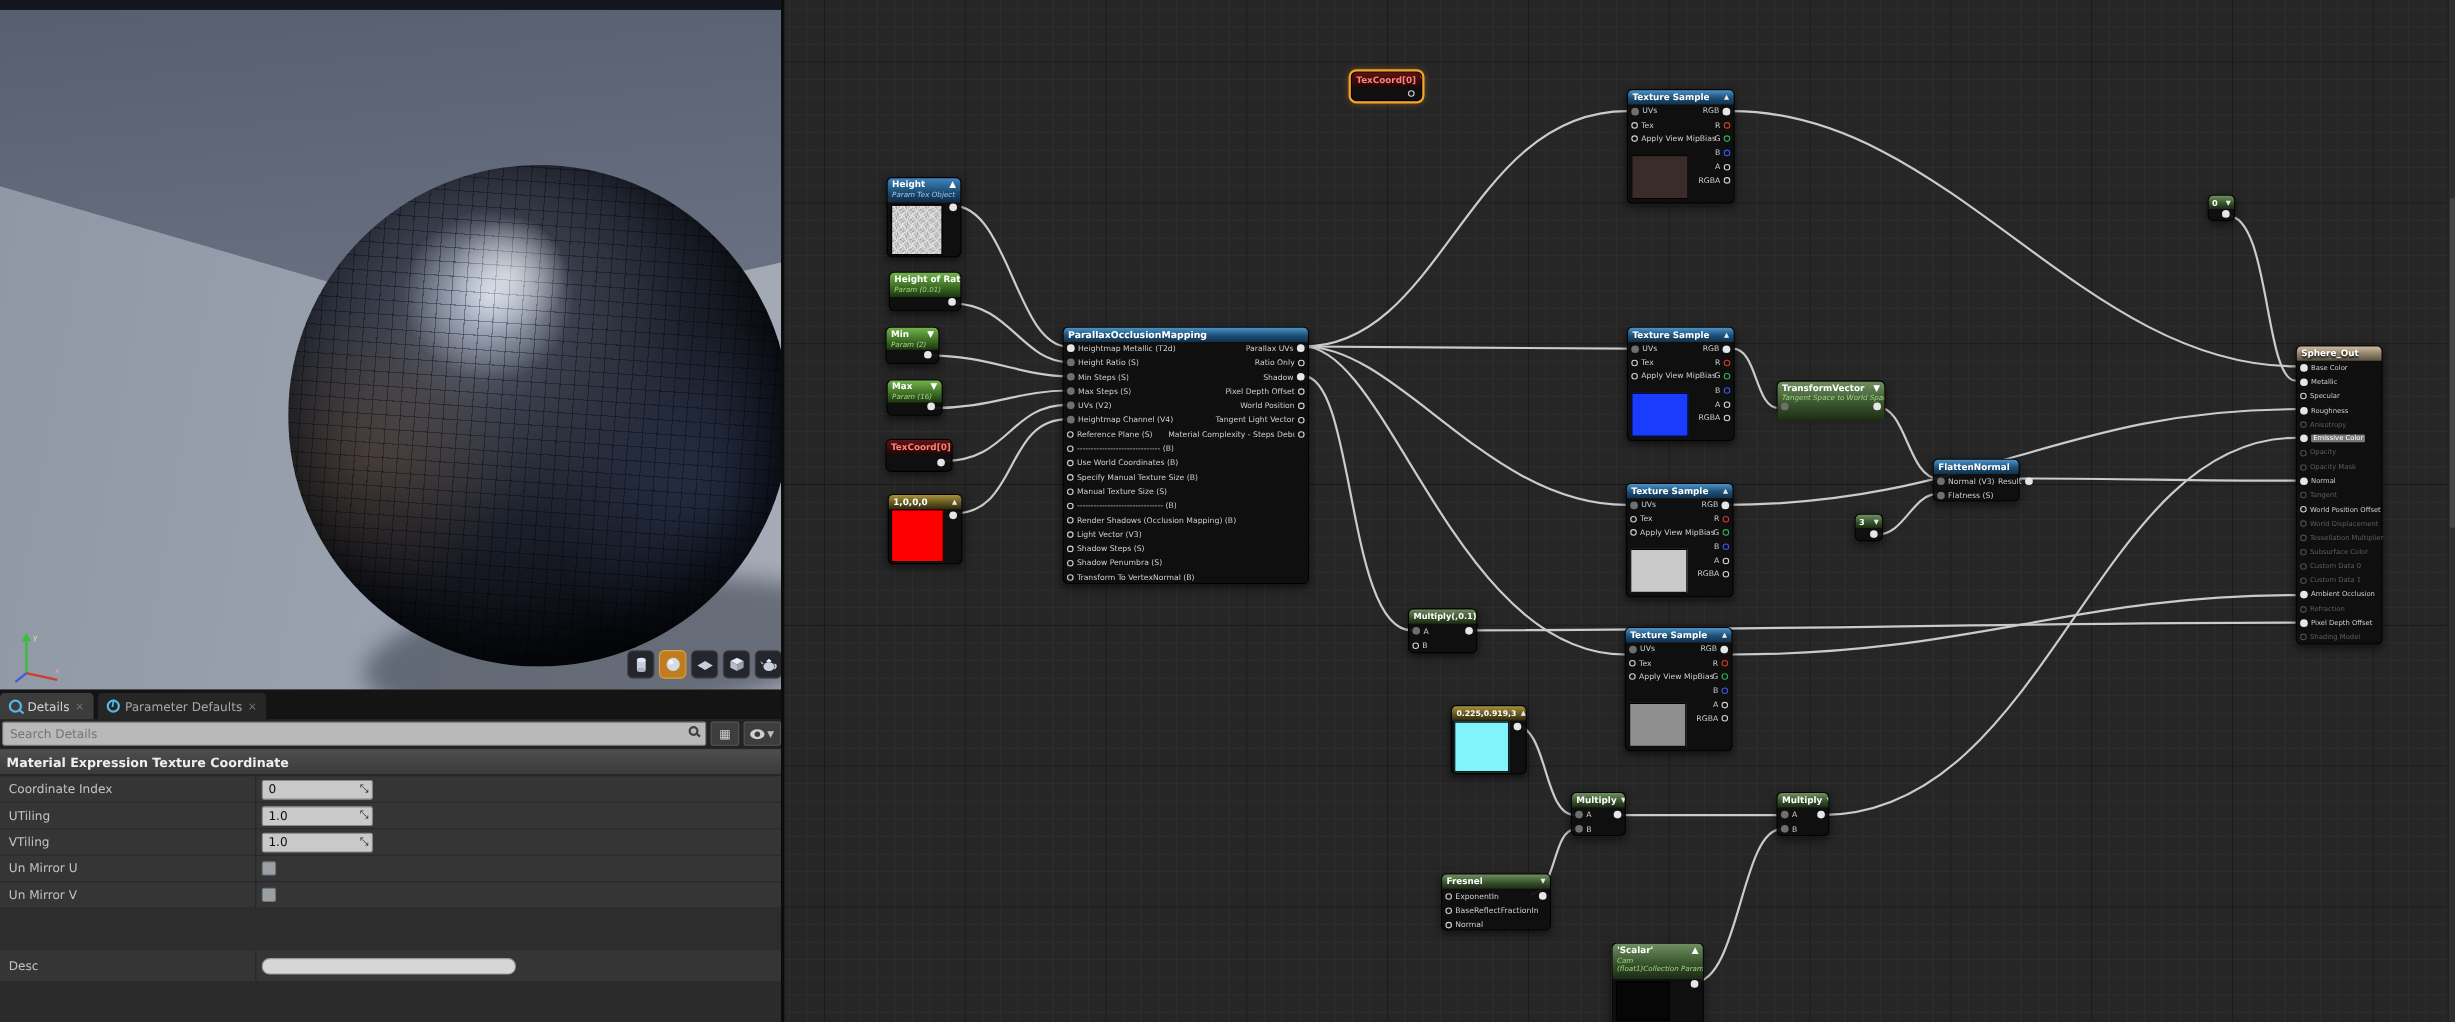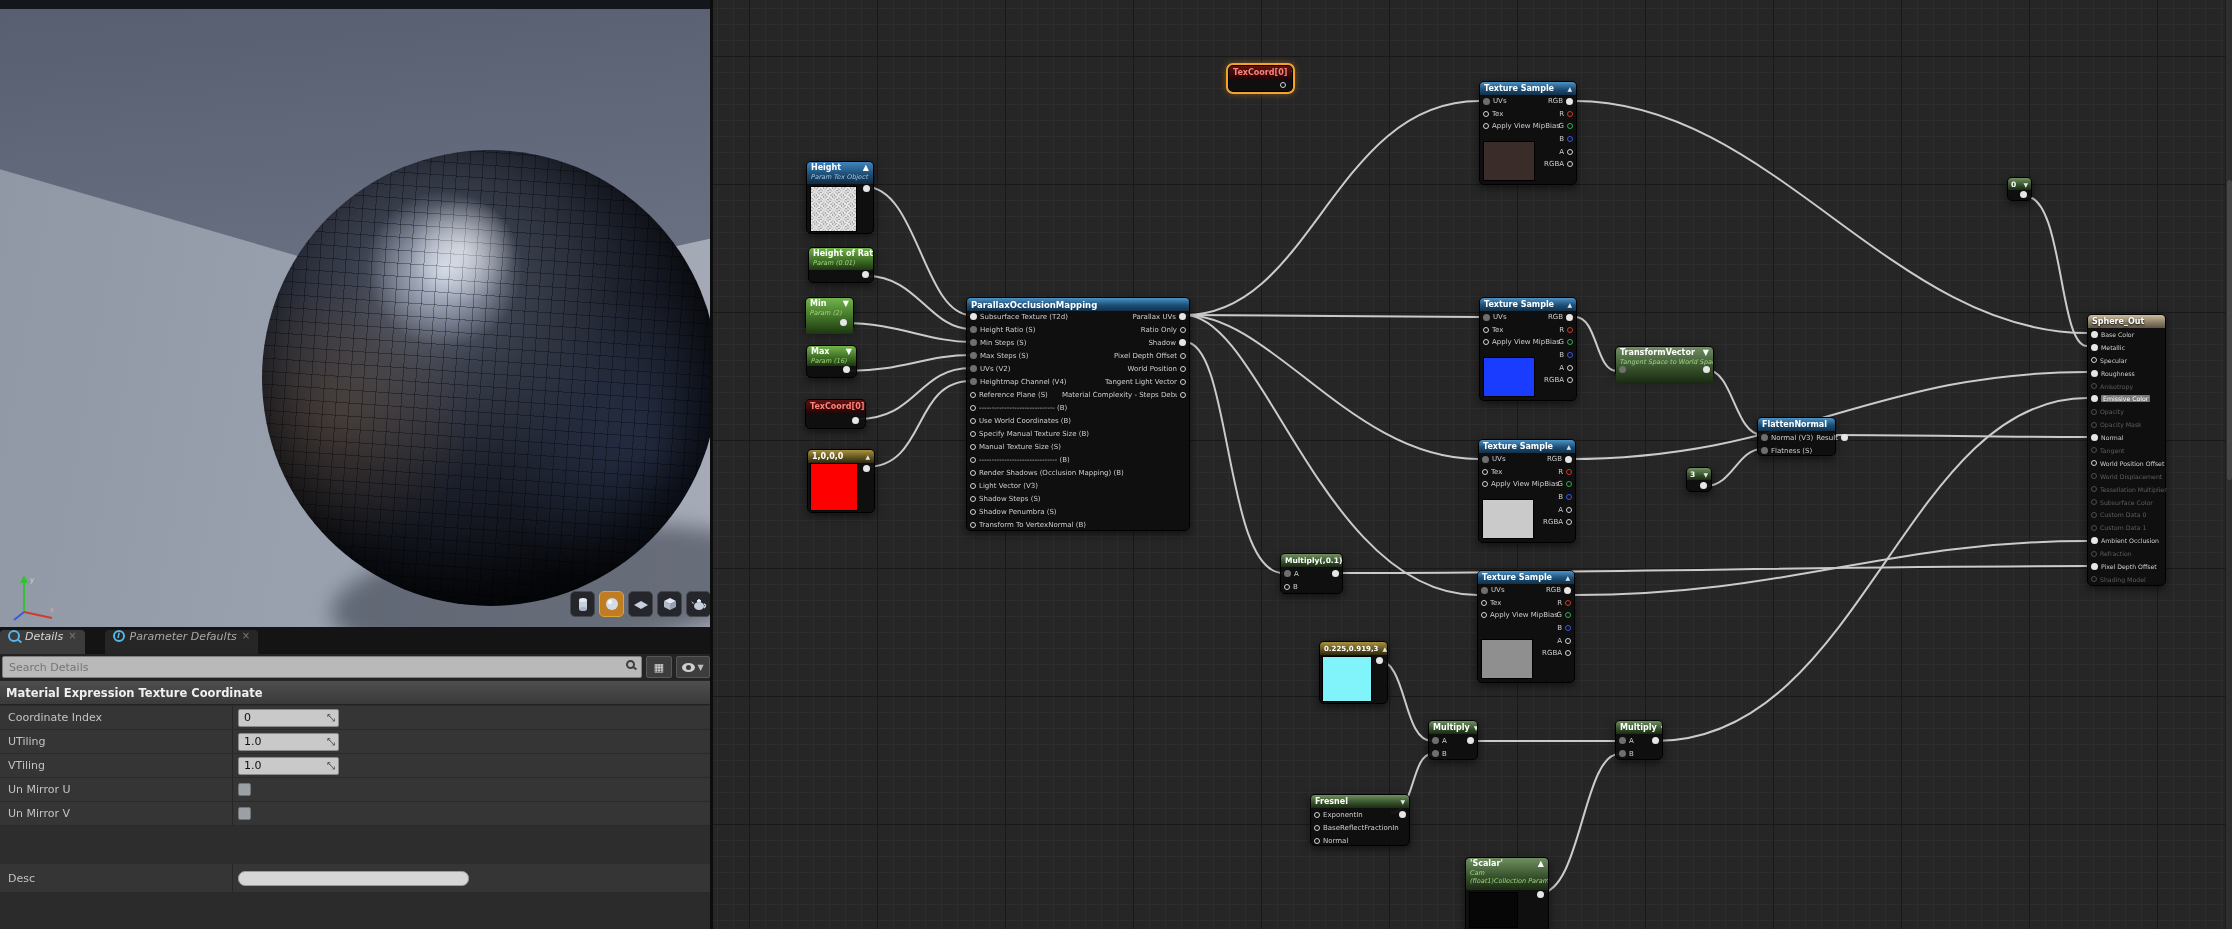--- a/index.html
+++ b/index.html
@@ -37,22 +37,22 @@
   .axis-gizmo { position:absolute; left:10px; top:572px; z-index:6; }
 
   .vp-toolbar { position:absolute; left:570px; top:591px; display:flex; gap:4px; z-index:6; }
   .vp-btn { width:25px; height:26px; border-radius:5px; background:#24262c; border:1px solid #45484f;
             display:flex; align-items:center; justify-content:center; }
   .vp-btn.active { background:#c07c20; border-color:#e0a23a; }
 
   
   .details { position:absolute; left:0; top:627px; width:712px; height:302px; background:#2d2d2d; }
   .tabbar { position:absolute; left:0; top:0; width:712px; height:27px; background:#141414; display:flex; align-items:flex-end; }
-  .tab { height:24px; display:flex; align-items:flex-start; gap:5px; padding:0 8px; border-radius:4px 4px 0 0;
-         font-size:11px; color:#d6d6d6; margin-right:20px;font-style:italic; }
+  .tab { height:24px; display:flex; align-items:center; gap:5px; padding:0 8px; border-radius:4px 4px 0 0;
+         font-size:11px; color:#d6d6d6; margin-right:4px; }
   .tab.active { background:#3c3c3c; }
   .tab.inactive { background:#262626; color:#a8a8a8; }
   .tab .tclose { color:#7a7a7a; font-size:10px; }
   .tab-ico { width:12px; height:12px; border-radius:50%; border:2px solid #57b6e8; position:relative; flex:none;}
   .tab-ico.mag::after { content:""; position:absolute; width:5px; height:2px; background:#57b6e8;
         right:-4px; bottom:-2px; transform:rotate(40deg); }
   .tab-ico.info::after { content:"i"; position:absolute; left:2.5px; top:-2px; color:#57b6e8;
         font-size:9px; font-weight:bold; font-style:italic;}
 
   .searchrow { position:absolute; left:0; top:27px; width:712px; height:26px; background:#232323; display:flex; align-items:center; }
@@ -338,21 +338,21 @@
       <div class="nhead2 hd-greenp">
         <div class="t">
             <span>Height of Ratio</span>
           </div>
         <div class="s">Param (0.01)</div>
       </div>
       <span class="pin" style="position:absolute;right:4px;bottom:4px;"></span>
     </div>
 
     <div class="node" style="left:93px;top:297px;width:49px;height:34px;">
-      <div class="nhead2 hd-greenp" style="height:36px;">
+      <div class="nhead2 hd-greenp" style="height:20px;">
         <div class="t">
             <span>Min</span>
           <span class="car">▼</span>
           </div>
         <div class="s">Param (2)</div>
       </div>
       <span class="pin" style="position:absolute;right:6px;bottom:4px;"></span>
     </div>
 
     <div class="node" style="left:94px;top:345px;width:51px;height:33px;">
@@ -383,21 +383,21 @@
       <span class="pin" style="position:absolute;right:4px;top:15px;"></span>
     </div>
 
     <div class="node" style="left:254px;top:297px;width:224px;height:234px;">
       <div class="nhead hd-blue" style="font-size:8.5px;">
         <span>ParallaxOcclusionMapping</span>
       </div>
       <div style="position:absolute;left:0;top:12px;">
         <div class="prow">
             <span class="pin"></span>
-            <span class="plabel">Subsurface Texture (T2d)</span>
+            <span class="plabel">Heightmap Metallic (T2d)</span>
           </div>
         <div class="prow">
             <span class="pin dim"></span>
             <span class="plabel">Height Ratio (S)</span>
           </div>
         <div class="prow">
             <span class="pin dim"></span>
             <span class="plabel">Min Steps (S)</span>
           </div>
         <div class="prow">

